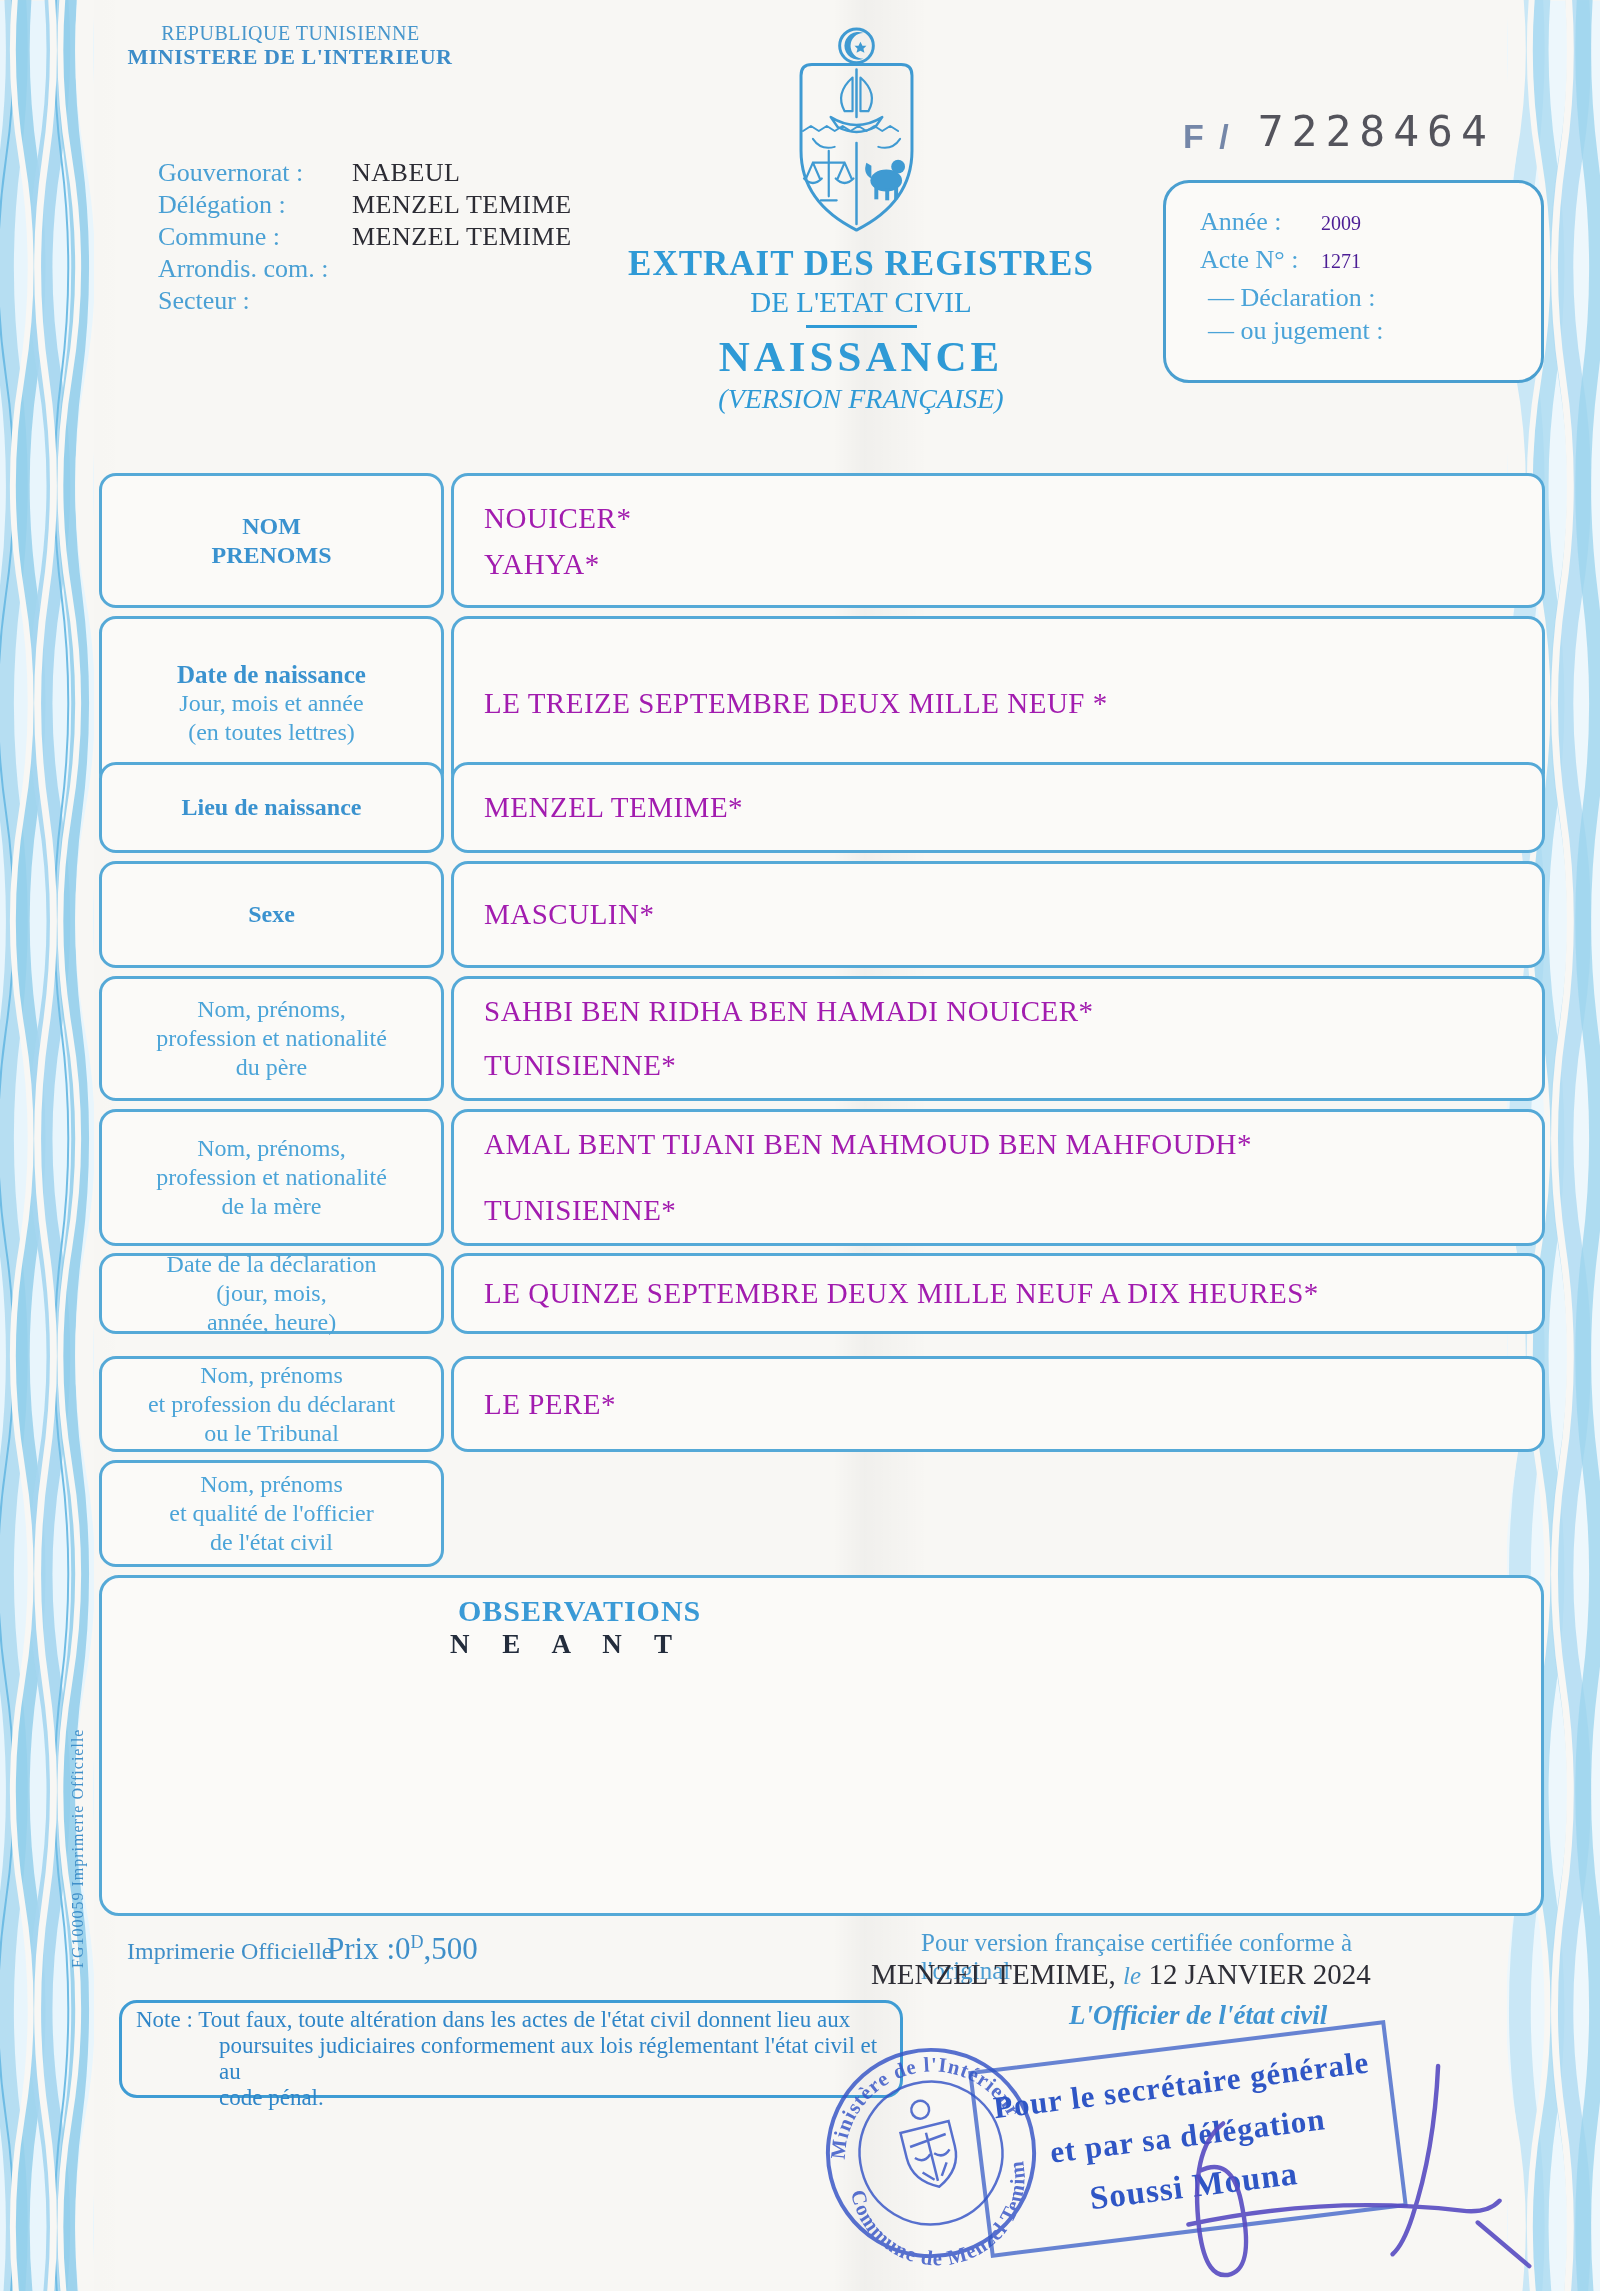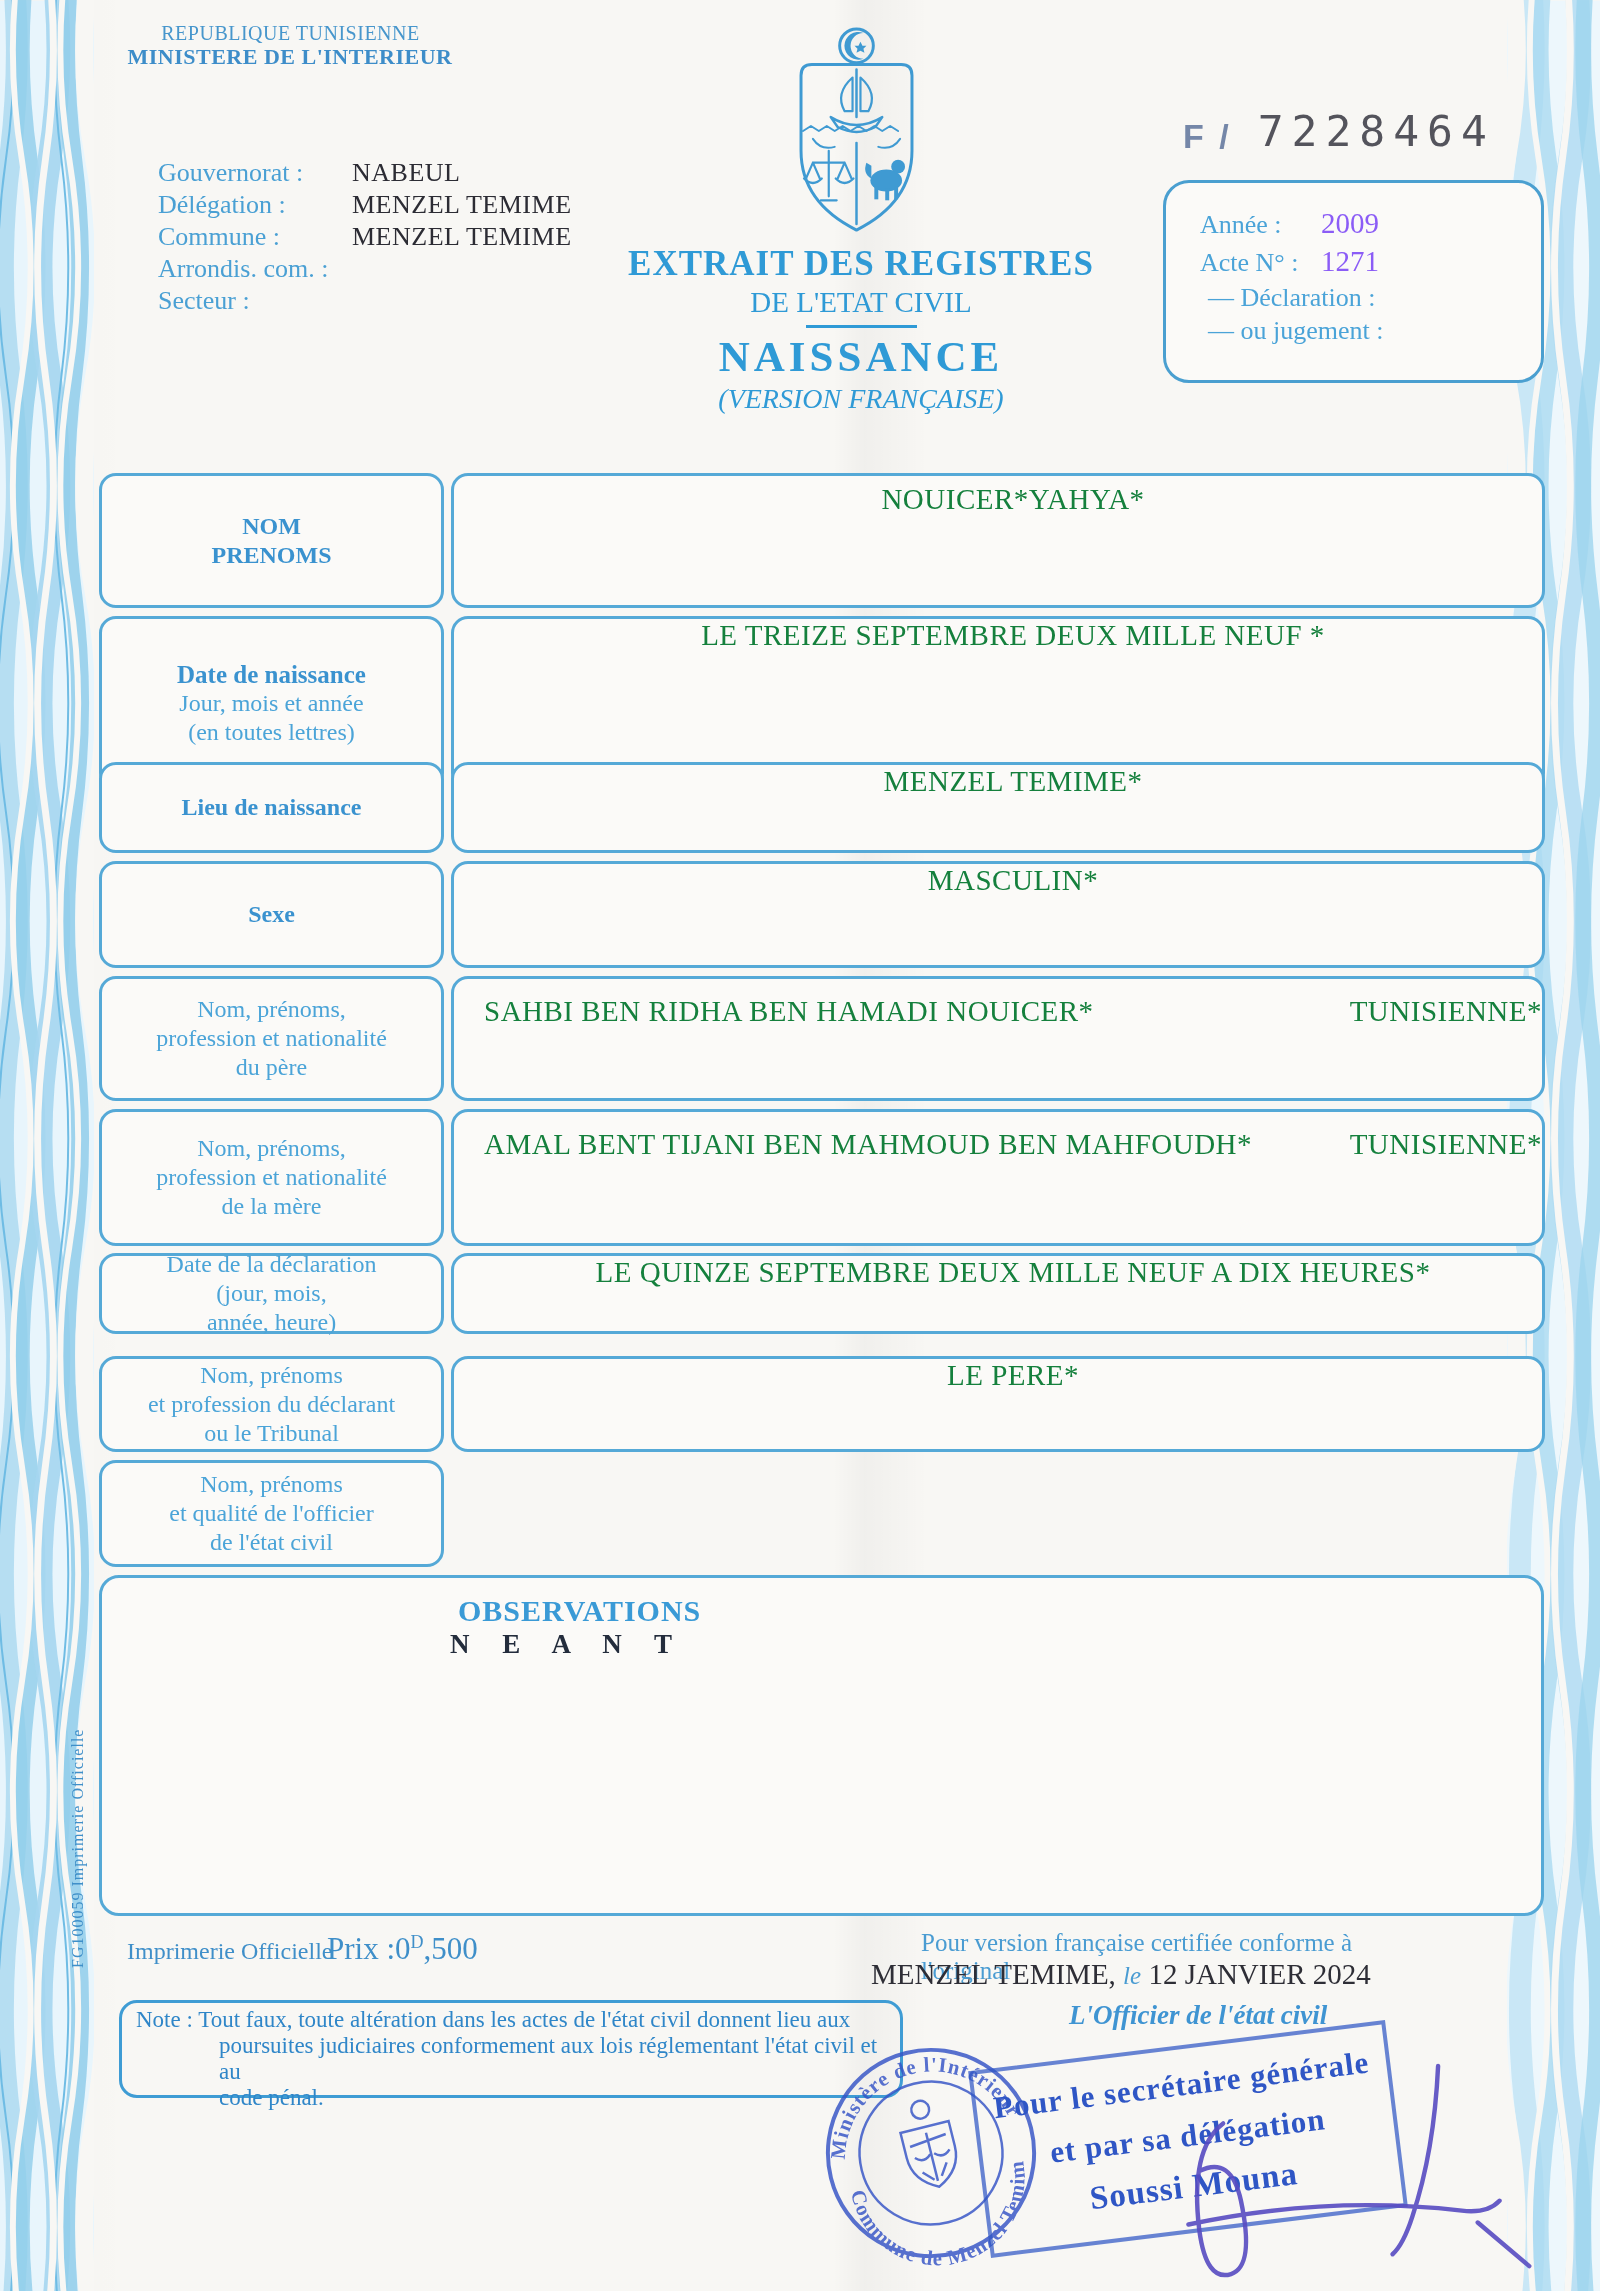--- a/index.html
+++ b/index.html
@@ -23,30 +23,30 @@
   .t2{font-size:29px;margin-top:2px;}
   .t-underline{width:111px;height:3px;background:#2f9ad6;margin:6px auto 0 auto;}
   .t3{font-size:43px;font-weight:bold;letter-spacing:4px;margin-top:4px;}
   .t4{font-size:28px;font-style:italic;margin-top:2px;}
   .serial{position:absolute;left:1183px;top:111px;z-index:2;display:flex;align-items:center;}
   .serial-f{font-family:"Liberation Sans",sans-serif;font-weight:bold;font-size:34px;color:#7587a8;letter-spacing:3px;}
   .serial-n{font-family:"DejaVu Sans Mono",monospace;font-size:43px;color:#54545c;letter-spacing:8px;margin-left:26px;position:relative;top:-5px;}
   .act-box{position:absolute;left:1163px;top:180px;width:381px;height:203px;border:3px solid #4a9fd0;border-radius:26px;background:#fbfaf8;box-sizing:border-box;z-index:2;padding:24px 0 0 34px;}
   .act-row{display:flex;align-items:baseline;height:38px;}
   .act-l{width:121px;font-size:26px;color:#4aa3d8;}
-  .act-v{font-size:29px;color:#8b5cf6;}
+  .act-v{font-size:20px;color:#4c1d95;}
   .act-dash{font-size:26px;color:#4aa3d8;height:33px;padding-left:8px;}
 
   
   .row{position:absolute;left:99px;display:flex;z-index:2;box-sizing:border-box;}
   .lbl{width:345px;border:3px solid #55a9d7;border-radius:17px;background:#fbfaf8;box-sizing:border-box;
        display:flex;flex-direction:column;justify-content:center;align-items:center;text-align:center;
        color:#4ba4d8;font-size:24px;line-height:29px;}
   .val{margin-left:7px;width:1094px;border:3px solid #55a9d7;border-radius:17px;background:#fbfaf8;box-sizing:border-box;
-       color:#15803d;font-size:29px;letter-spacing:0.5px;padding-left:30px;display:flex;flex-direction:row;justify-content:center;}
+       color:#a21caf;font-size:29px;letter-spacing:0.5px;padding-left:30px;display:flex;flex-direction:column;justify-content:center;}
   .b-all div{font-weight:bold;color:#3a92cf;}
   .b-first div:first-child{font-weight:bold;color:#3a92cf;font-size:25px;}
   .v-two div{line-height:46px;}
   .v-split{justify-content:space-between;padding-top:16px;padding-bottom:16px;}
 
   
   .obs{position:absolute;left:99px;top:1575px;width:1445px;height:341px;border:3px solid #55a9d7;border-radius:20px;background:#fbfaf8;box-sizing:border-box;z-index:2;}
   .obs-title{position:absolute;left:356px;top:16px;font-size:30px;font-weight:bold;color:#3a9ad6;letter-spacing:1px;}
   .obs-value{position:absolute;left:348px;top:51px;font-size:27px;font-weight:bold;color:#232c3c;letter-spacing:13px;}
 

